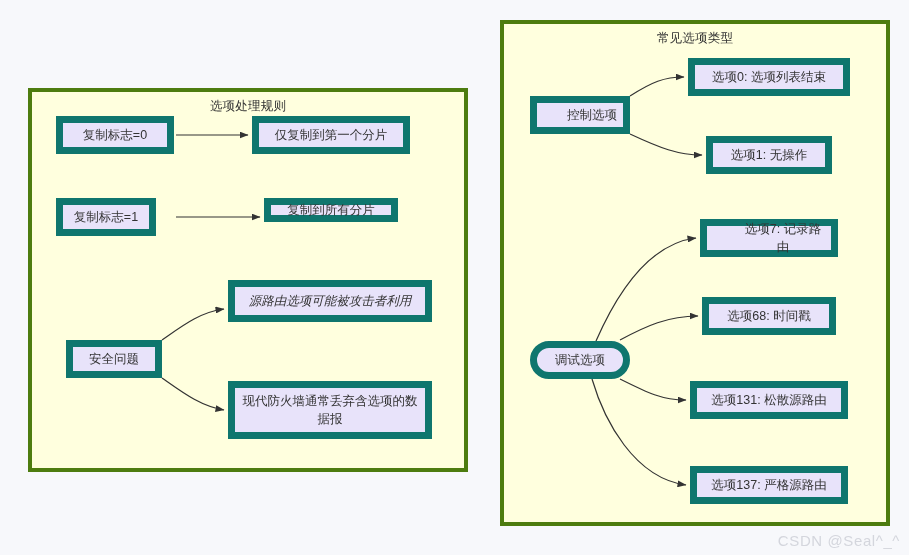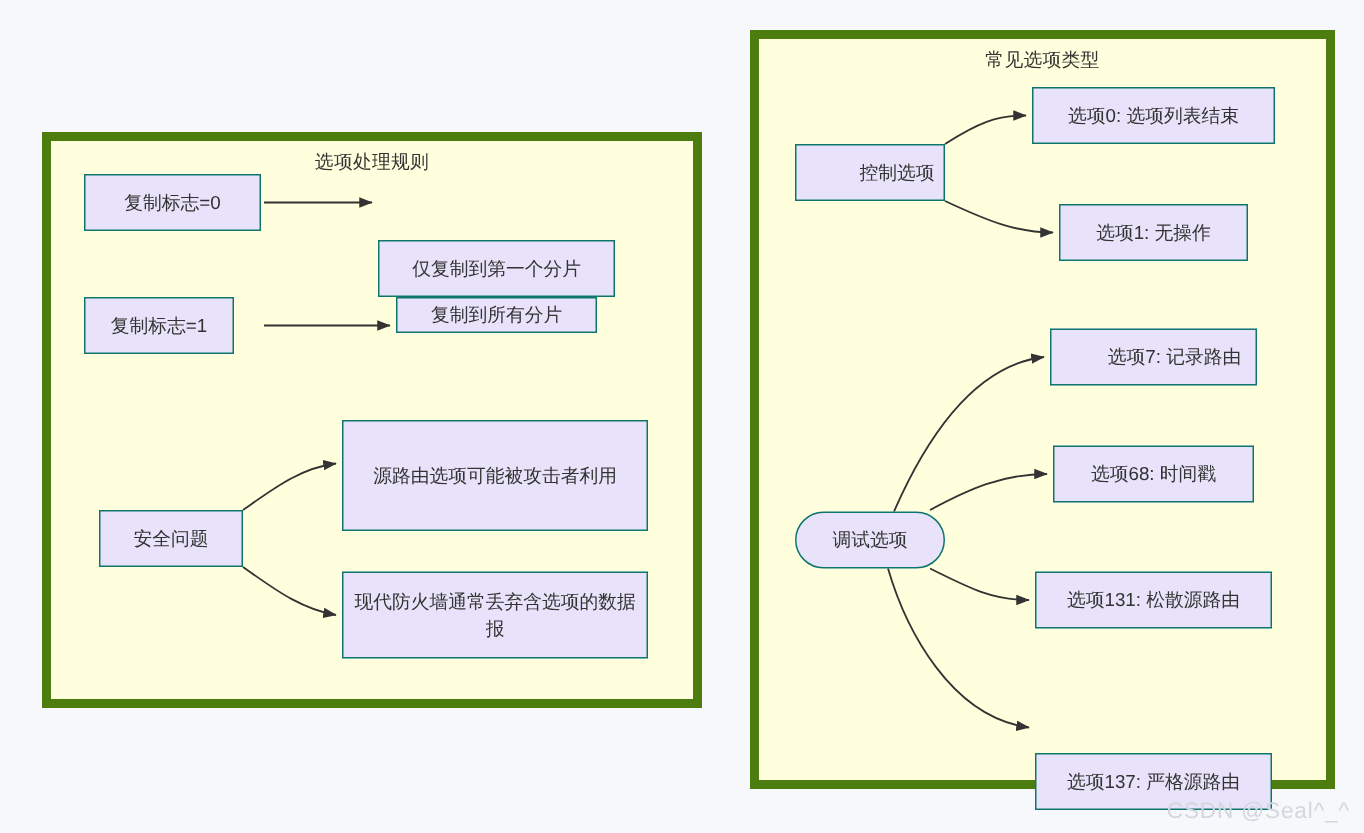--- a/index.html
+++ b/index.html
@@ -21,37 +21,37 @@
   }
   svg.edges {
     position: absolute;
     left: 0; top: 0;
     width: 909px; height: 555px;
     pointer-events: none;
   }
   .panel {
     position: absolute;
     background: #ffffde;
-    border: 6px solid #4d7c0f;
+    border: 4px solid #4d7c0f;
     box-sizing: border-box;
   }
   .panel-title {
     position: absolute;
     top: 6px;
     left: 0;
     width: 100%;
     text-align: center;
     font-size: 12.5px;
     color: #333333;
     letter-spacing: 0.2px;
   }
   .node {
     position: absolute;
     background: #e8e3fa;
-    border: 1px solid #0f766e;
+    border: 7px solid #0f766e;
     box-sizing: border-box;
     display: flex;
     align-items: center;
     justify-content: center;
     text-align: center;
     font-size: 12.5px;
     color: #333333;
     line-height: 1.45;
     padding: 2px 6px;
   }
@@ -94,33 +94,33 @@
         <path d="M 596 341 C 614 300, 646 244, 696 238" fill="none" stroke="#333333" stroke-width="1.2" marker-end="url(#arrowhead)"></path>
         <path d="M 620 340 C 646 326, 668 316, 698 316" fill="none" stroke="#333333" stroke-width="1.2" marker-end="url(#arrowhead)"></path>
         <path d="M 620 379 C 648 393, 662 400, 686 400" fill="none" stroke="#333333" stroke-width="1.2" marker-end="url(#arrowhead)"></path>
         <path d="M 592 379 C 604 420, 634 478, 686 485" fill="none" stroke="#333333" stroke-width="1.2" marker-end="url(#arrowhead)"></path>
       </g>
   </svg>
   <div id="nodes-layer">
       <div class="node" style="left: 56px; top: 116px; width: 118px; height: 38px;">
         <span>复制标志=0</span>
       </div>
-      <div class="node" style="left: 252px; top: 116px; width: 158px; height: 38px; margin-top: 44px;">
+      <div class="node" style="left: 252px; top: 116px; width: 158px; height: 38px;">
         <span>仅复制到第一个分片</span>
       </div>
       <div class="node" style="left: 56px; top: 198px; width: 100px; height: 38px;">
         <span>复制标志=1</span>
       </div>
       <div class="node" style="left: 264px; top: 198px; width: 134px; height: 24px;">
         <span>复制到所有分片</span>
       </div>
       <div class="node" style="left: 66px; top: 340px; width: 96px; height: 38px;">
         <span>安全问题</span>
       </div>
-      <div class="node" style="left: 228px; top: 280px; width: 204px; height: 74px;">
+      <div class="node" style="left: 228px; top: 280px; width: 204px; height: 42px; font-style: italic;">
         <span>源路由选项可能被攻击者利用</span>
       </div>
       <div class="node" style="left: 228px; top: 381px; width: 204px; height: 58px;">
         <span>现代防火墙通常丢弃含选项的数据报</span>
       </div>
       <div class="node" style="left: 530px; top: 96px; width: 100px; height: 38px; justify-content: flex-end;">
         <span>控制选项</span>
       </div>
       <div class="node" style="left: 688px; top: 58px; width: 162px; height: 38px;">
         <span>选项0: 选项列表结束</span>
@@ -133,18 +133,18 @@
       </div>
       <div class="node" style="left: 700px; top: 219px; width: 138px; height: 38px; padding-left: 34px;">
         <span>选项7: 记录路由</span>
       </div>
       <div class="node" style="left: 702px; top: 297px; width: 134px; height: 38px;">
         <span>选项68: 时间戳</span>
       </div>
       <div class="node" style="left: 690px; top: 381px; width: 158px; height: 38px;">
         <span>选项131: 松散源路由</span>
       </div>
-      <div class="node" style="left: 690px; top: 466px; width: 158px; height: 38px; margin-top: 36px;">
+      <div class="node" style="left: 690px; top: 466px; width: 158px; height: 38px;">
         <span>选项137: 严格源路由</span>
       </div>
     </div>
   <div class="watermark">CSDN @Seal^_^</div>
 </div>
 
 </body></html>

